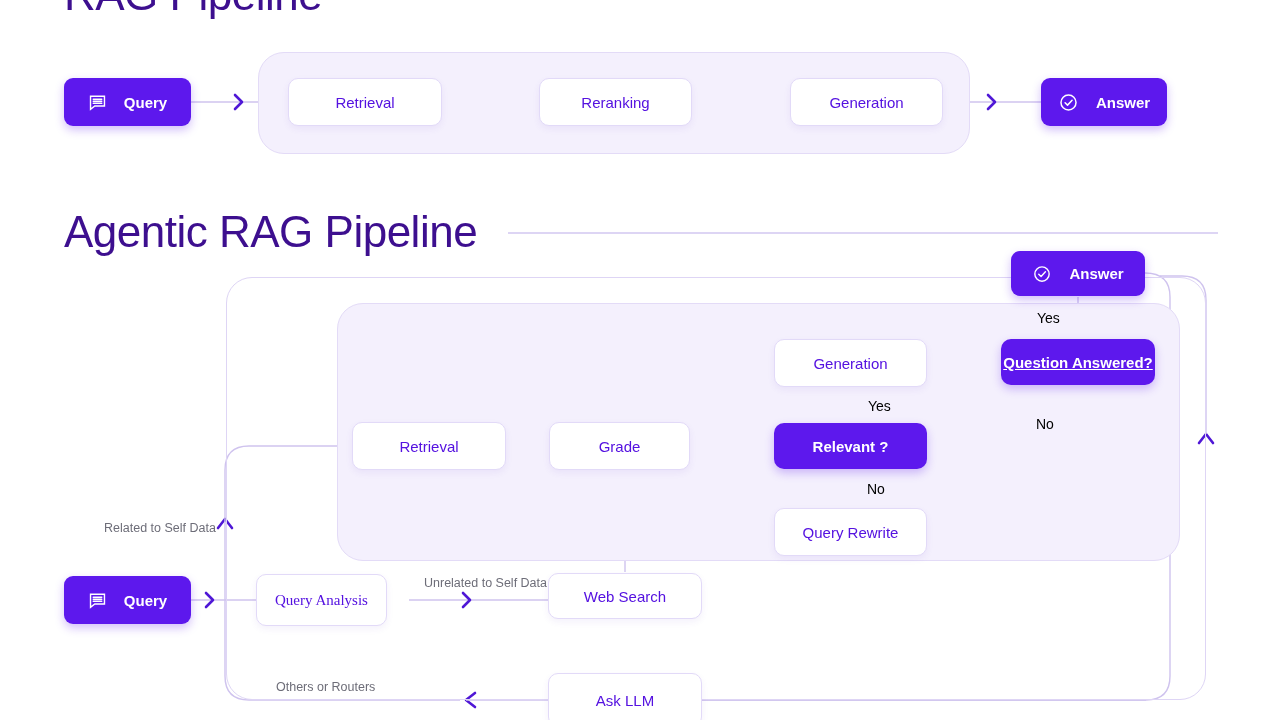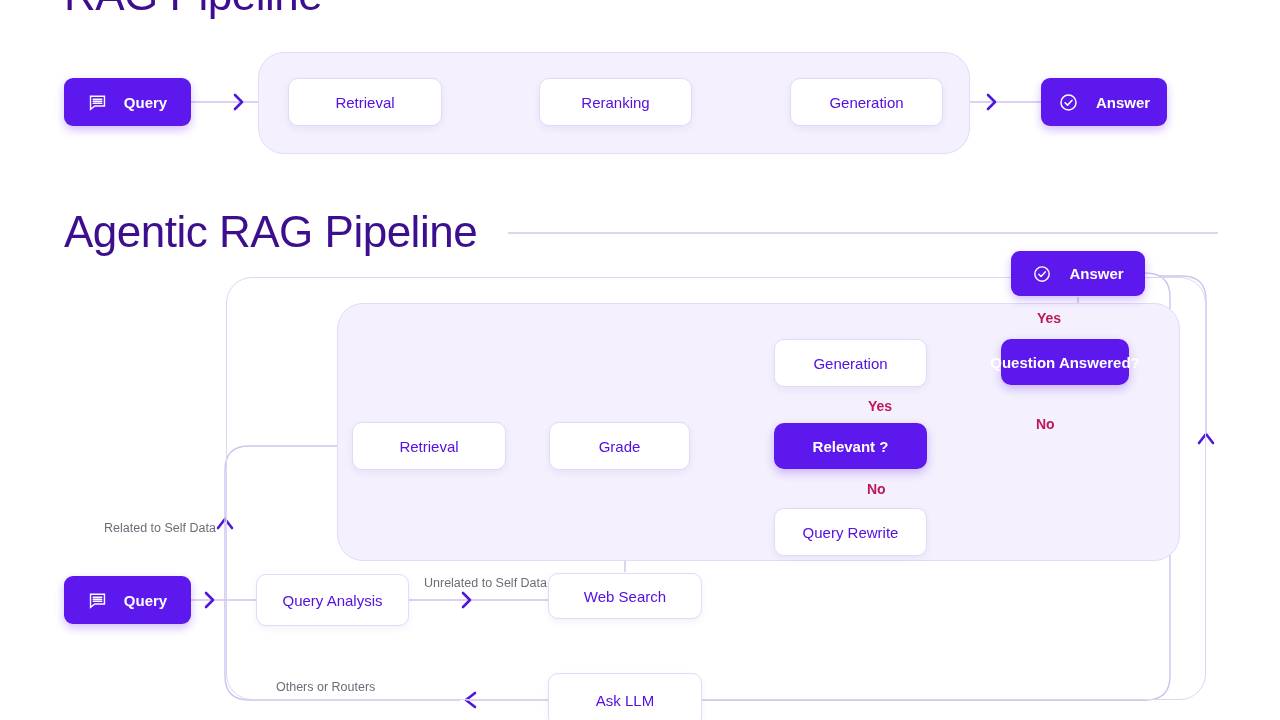--- a/index.html
+++ b/index.html
@@ -64,21 +64,21 @@
     border-radius: 26px;
   }
   .panel.hollow { background: transparent; }
 
   
   .elabel {
     position: absolute;
     font-size: 13px;
     white-space: nowrap;
   }
-  .elabel.bold { font-weight: bold; color: #be185d; font-size: 14px; }
+  .elabel.bold { font-weight: normal; color: #000000; font-size: 14px; }
   .elabel.grey { color: #6d6d78; font-size: 12.5px; }
 </style>
 </head>
 <body>
 
 <div id="stage">
 
   <div class="title" id="title-top">RAG Pipeline</div>
 
   <div class="title" id="title-bottom">Agentic RAG Pipeline</div>
@@ -195,21 +195,21 @@
       <svg width="19" height="19" viewBox="0 0 24 24" fill="none" stroke="#ffffff" stroke-width="1.8" stroke-linecap="round">
         <path d="M3.2 4.2h17.6v12.2H8.6L3.2 20.6z"></path>
         <line x1="6.6" y1="7.9" x2="17.4" y2="7.9"></line>
         <line x1="6.6" y1="10.4" x2="17.4" y2="10.4"></line>
         <line x1="6.6" y1="12.9" x2="17.4" y2="12.9"></line>
       </svg>
     </span>
     <span>Query</span>
   </div>
 
-  <div class="node white" style="left:256px; top:574px; width:153px; height:52px;">
+  <div class="node white" style="left:256px; top:574px; width:131px; height:52px;font-family:Liberation Serif, serif;">
     <span>Query Analysis</span>
   </div>
 
   <div class="node white" style="left:548px; top:573px; width:154px; height:46px;">
     <span>Web Search</span>
   </div>
 
   <div class="node white" style="left:548px; top:673px; width:154px; height:54px;">
     <span>Ask LLM</span>
   </div>
@@ -223,21 +223,21 @@
   </div>
 
   <div class="node purple" style="left:774px; top:423px; width:153px; height:46px;">
     <span>Relevant ?</span>
   </div>
 
   <div class="node white" style="left:774px; top:339px; width:153px; height:48px;">
     <span>Generation</span>
   </div>
 
-  <div class="node purple" style="left:1001px; top:339px; width:128px; height:46px;">
+  <div class="node purple" style="left:1001px; top:339px; width:154px; height:46px;text-decoration:underline;">
     <span>Question Answered?</span>
   </div>
 
   <div class="node white" style="left:774px; top:508px; width:153px; height:48px;">
     <span>Query Rewrite</span>
   </div>
 
   <div class="node purple chip" style="left:1011px; top:251px; width:134px; height:45px;">
     <span class="icon-wrap">
       <svg width="20" height="20" viewBox="0 0 24 24" fill="none" stroke="#ffffff" stroke-width="1.7" stroke-linecap="round" stroke-linejoin="round">

